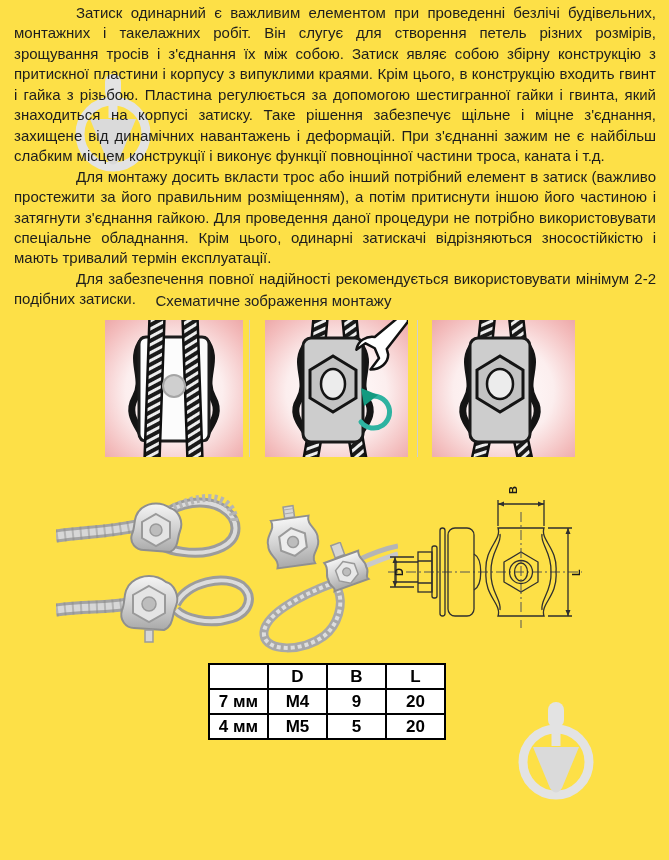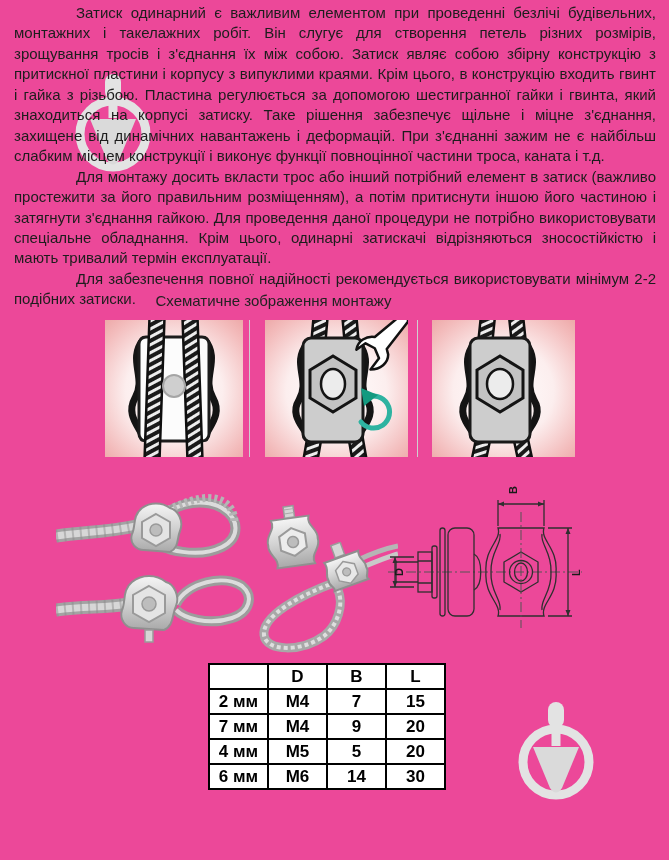--- a/index.html
+++ b/index.html
@@ -1,17 +1,17 @@
 <!DOCTYPE html>
 <html><head>
 <meta charset="utf-8">
 <style>
   html,body{margin:0;padding:0;background:#fff;}
   .page{
-    position:relative;width:669px;height:860px;background:#ec4899;
+    position:relative;width:669px;height:860px;background:#fde047;
     font-family:"Liberation Sans","DejaVu Sans",sans-serif;overflow:hidden;
   }
   
   .wm{position:absolute;z-index:0;pointer-events:none;}
   .wm-tl{left:67px;top:74px;}
   .wm-br{left:510px;top:702px;}
   
   .text-block{
     position:absolute;left:14px;top:3px;width:642px;z-index:1;
     font-size:15px;line-height:20.45px;text-align:justify;color:#1d1d1d;
@@ -234,39 +234,27 @@
     <thead>
       <tr>
         <th></th>
         <th>D</th>
         <th>B</th>
         <th>L</th>
       </tr>
     </thead>
     <tbody>
       <tr>
-        <td>2 мм</td>
-        <td>M4</td>
-        <td>7</td>
-        <td>15</td>
-      </tr>
-      <tr>
         <td>7 мм</td>
         <td>M4</td>
         <td>9</td>
         <td>20</td>
       </tr>
       <tr>
         <td>4 мм</td>
         <td>M5</td>
         <td>5</td>
         <td>20</td>
       </tr>
-      <tr>
-        <td>6 мм</td>
-        <td>M6</td>
-        <td>14</td>
-        <td>30</td>
-      </tr>
     </tbody>
   </table>
 
 </div>
 
 </body></html>

